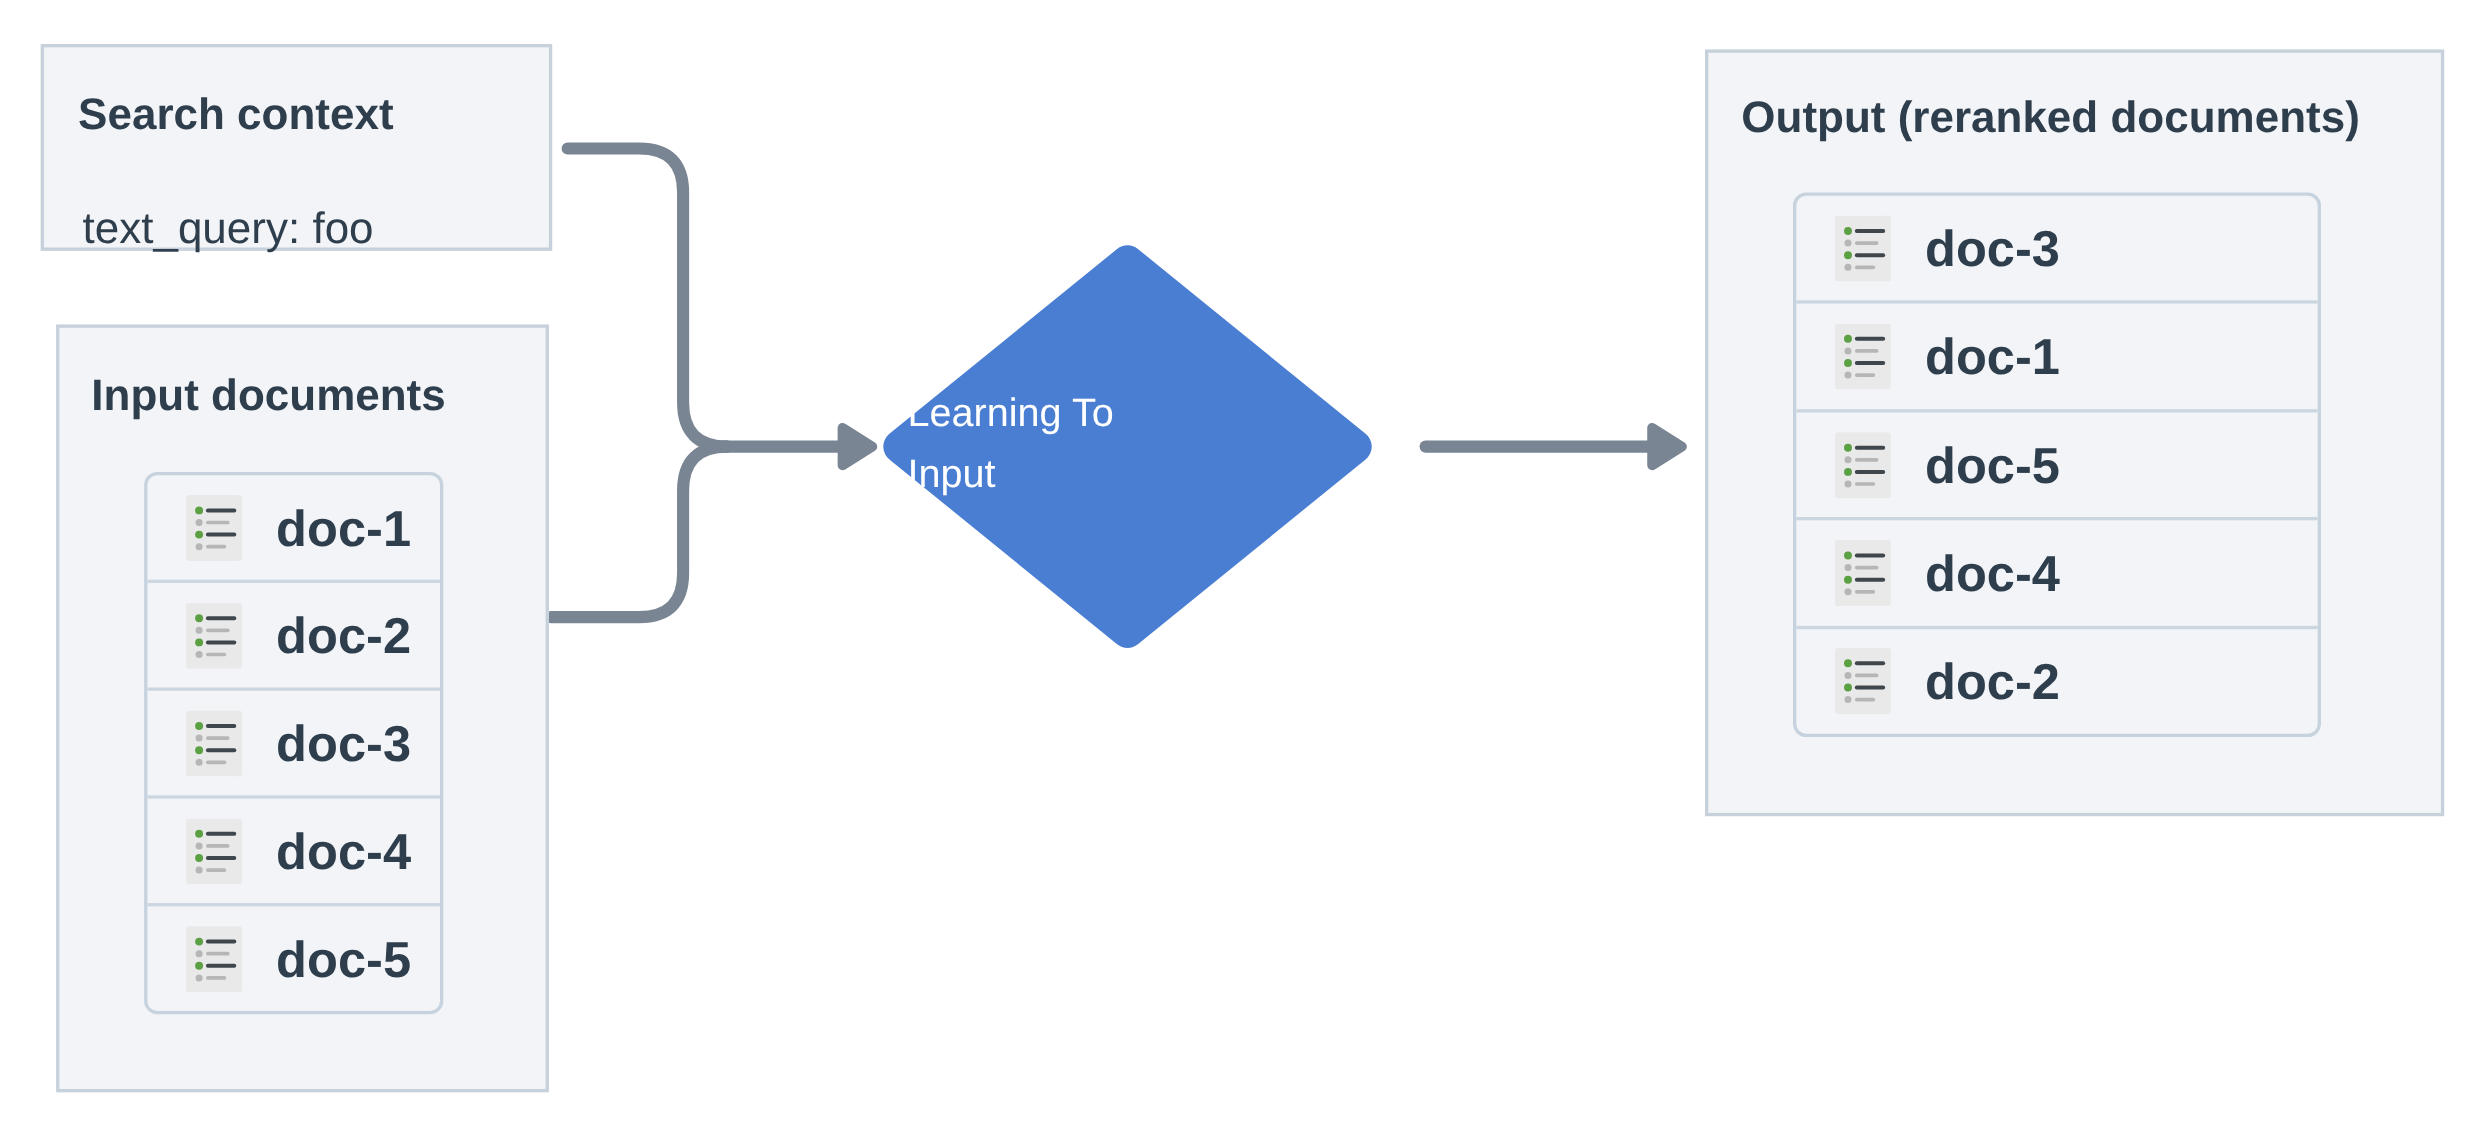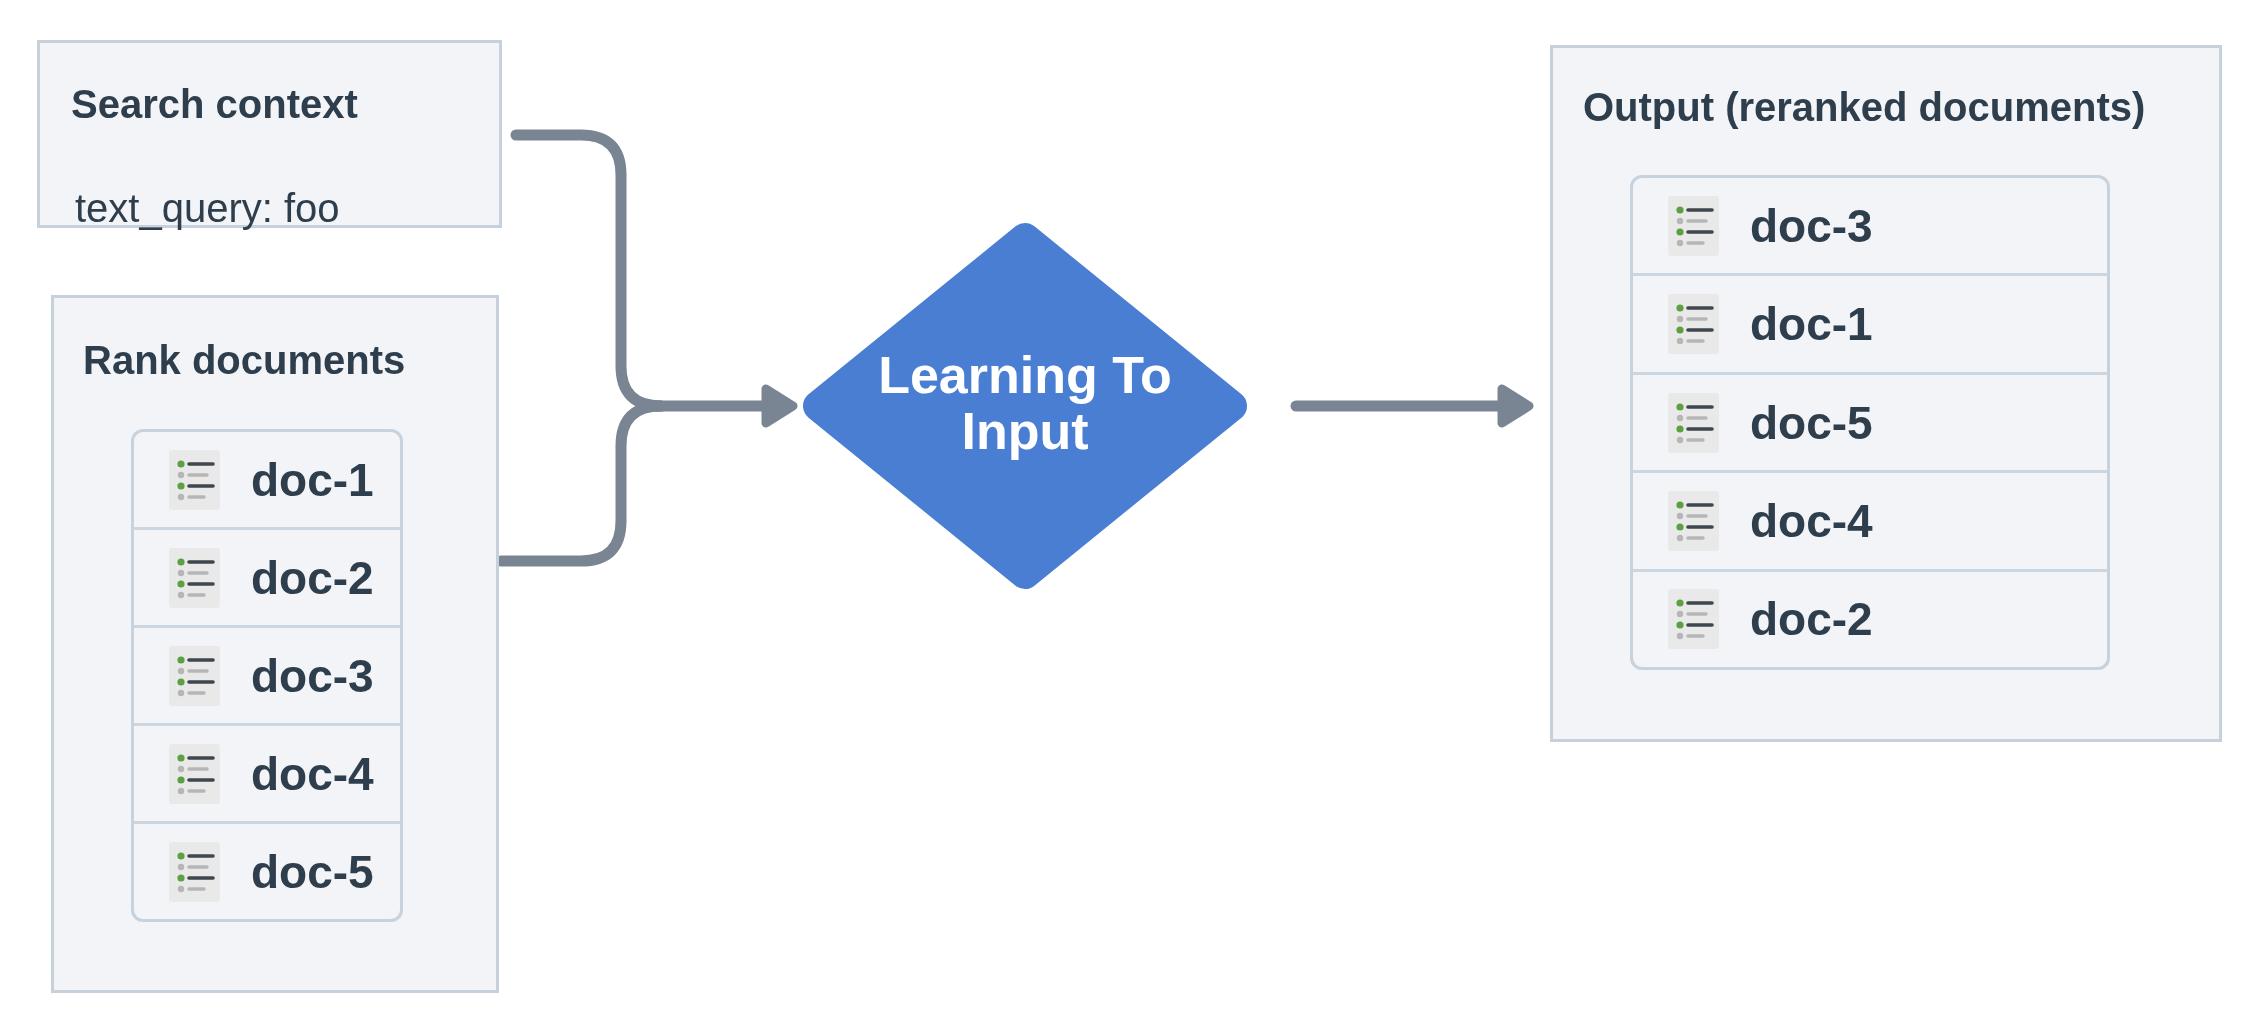--- a/index.html
+++ b/index.html
@@ -69,23 +69,22 @@
     font-size: 46px;
     font-weight: bold;
     color: #2e3e4d;
     white-space: nowrap;
   }
   .diamond-label {
     position: absolute;
     left: 825px;
     top: 347px;
     width: 400px;
-    text-align: center;
-    font-size: 52px;
-    font-weight: bold;
+    font-size: 36px;
+    font-weight: normal;
     color: #ffffff;
     line-height: 56px;
   }
 </style>
 </head>
 <body>
 
 <div class="canvas">
 
   <svg class="layer" width="2256" height="1034" viewBox="0 0 2256 1034">
@@ -106,21 +105,21 @@
     <div>Learning To</div>
     <div>Input</div>
   </div>
 
   <div class="panel panel-search">
     <div class="panel-title search-title">Search context</div>
     <div class="search-query">text_query: foo</div>
   </div>
 
   <div class="panel panel-input">
-    <div class="panel-title input-title">Rank documents</div>
+    <div class="panel-title input-title">Input documents</div>
     <div class="doc-list doc-list-input">
       <div class="doc-row">
         <svg class="doc-icon" width="51" height="60" viewBox="0 0 51 60">
             <rect x="0" y="0" width="51" height="60" rx="3" fill="#e9e9e9"></rect>
             <circle cx="12" cy="14" r="3.6" fill="#5ba042"></circle>
             <line x1="20" y1="14" x2="44" y2="14" stroke="#3f464c" stroke-width="3.6" stroke-linecap="round"></line>
             <circle cx="12" cy="25" r="3.2" fill="#b6b6b6"></circle>
             <line x1="20" y1="25" x2="38" y2="25" stroke="#b6b6b6" stroke-width="3.4" stroke-linecap="round"></line>
             <circle cx="12" cy="36" r="3.6" fill="#5ba042"></circle>
             <line x1="20" y1="36" x2="44" y2="36" stroke="#3f464c" stroke-width="3.6" stroke-linecap="round"></line>

